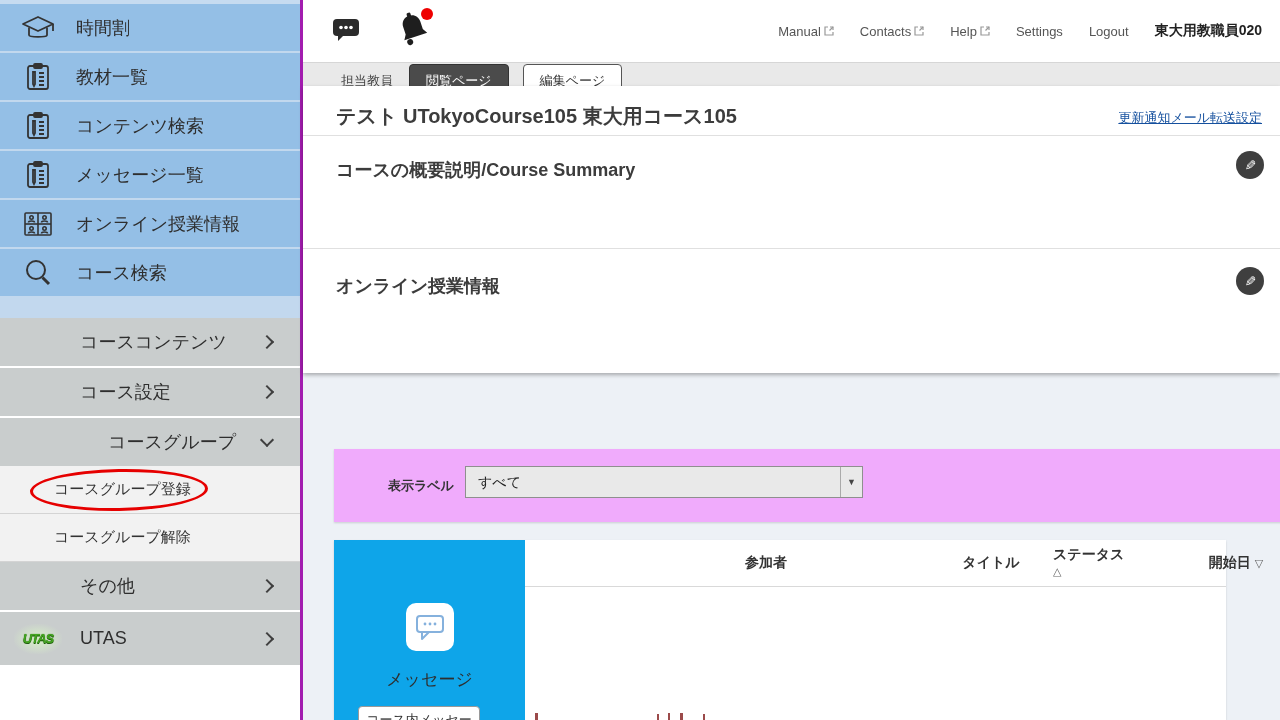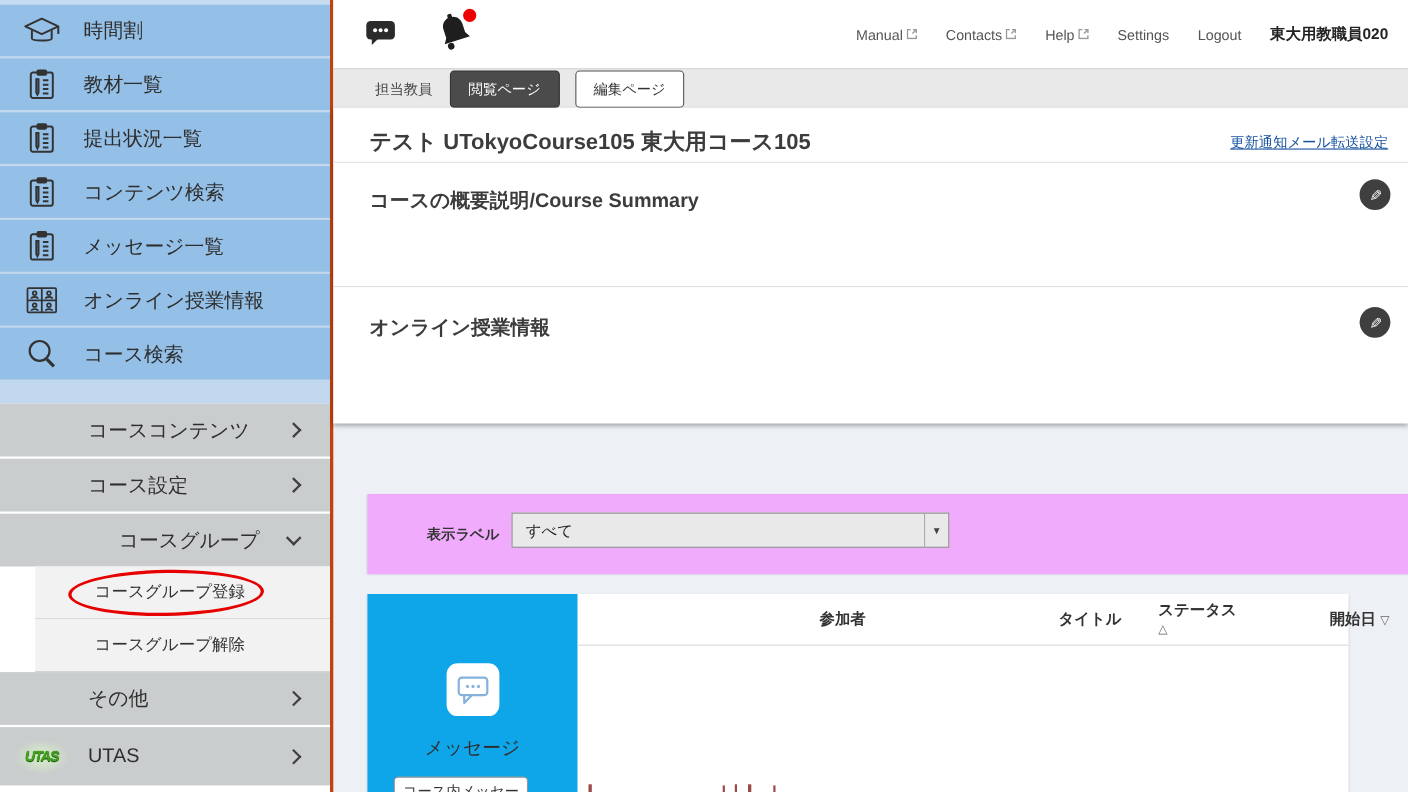--- a/index.html
+++ b/index.html
@@ -9,58 +9,58 @@
   
   .sidebar { position:absolute; left:0; top:0; width:300px; height:720px; background:#fff; }
   .sb-topstrip { height:4px; background:#c6dbf0; }
   .sb-item { position:relative; display:flex; align-items:center; }
   .sb-item.blue { height:49px; background:#94bfe6; border-bottom:2px solid #c2d8ee; }
   .sb-icon { width:76px; display:flex; justify-content:center; align-items:center; }
   .sb-label { font-size:18px; color:#2e2e2e; }
   .sb-gap { height:20px; background:#c2d8ee; }
   .sb-item.gray { height:48px; background:#c9cdcd; margin-bottom:2px; }
   .sb-label2 { font-size:18px; color:#2e2e2e; padding-left:80px; }
-  .sb-item.sub { height:48px; background:#f2f2f2; border-bottom:1px solid #d4d4d4;margin-left:32px; }
+  .sb-item.sub { height:48px; background:#f2f2f2; border-bottom:1px solid #d4d4d4; }
   .sb-label3 { font-size:15px; color:#333; padding-left:54px; }
   .chev { position:absolute; right:28px; top:50%; width:10px; height:10px;
     border-top:2px solid #3f3f3f; border-right:2px solid #3f3f3f; }
   .chev.right { transform:translateY(-50%) rotate(45deg); }
   .chev.down  { transform:translateY(-70%) rotate(135deg); }
   .red-ellipse { position:absolute; left:30px; top:3px; width:178px; height:42px;
     border:3px solid #e60000; border-radius:50%; transform:rotate(-1deg); }
   .utas-logo { position:absolute; left:14px; top:50%; transform:translateY(-50%);
     width:48px; height:30px; border-radius:12px;
     background:radial-gradient(ellipse at center,#d9f2c8 0%,#c9cdcd 75%);
     display:flex; align-items:center; justify-content:center;
     font-weight:bold; font-style:italic; font-size:13px; letter-spacing:-1px;
     color:#43a51f; text-shadow:0 0 1px #1e5e0c,0 1px 0 #1e5e0c; }
 
   
   .main { position:absolute; left:300px; top:0; width:980px; height:720px;
-    background:#edf1f6; border-left:3px solid #c2410c; }
+    background:#edf1f6; border-left:3px solid #a21caf; }
   .top-header { position:absolute; left:0; top:0; width:977px; height:62px; background:#fff; }
   .hdr-icon { position:absolute; top:16px; }
   .hdr-icon.speech { left:29px; }
   .hdr-icon.bell { left:92px; top:8px; }
   .bell-dot { position:absolute; right:-2px; top:0; width:12px; height:12px;
     border-radius:50%; background:#ee0000; }
   .top-nav { position:absolute; right:18px; top:0; height:62px;
     display:flex; align-items:center; gap:26px; }
   .nav-link { font-size:13px; color:#555; display:flex; align-items:center; gap:3px; }
   .user-name { font-size:14px; font-weight:bold; color:#222; }
 
   .tab-band { position:absolute; left:0; top:62px; width:977px; height:36px;
     background:#e9e9e9; border-top:1px solid #d6d6d6; display:flex; align-items:center; }
   .role-label { font-size:13px; color:#444; margin-left:38px; }
   .tab-btn { font-size:13px; height:27px; border-radius:4px; padding:16px 16px;
     display:flex; align-items:center; justify-content:center; }
   .tab-btn.selected { margin-left:16px; background:#4b4b4b; color:#fff; border:1px solid #333; }
   .tab-btn.plain { margin-left:14px; background:#fff; color:#333; border:1px solid #555; }
 
-  .main-panel { position:absolute; left:0; top:98px; width:977px; height:287px;
+  .main-panel { position:absolute; left:0; top:86px; width:977px; height:287px;
     background:#fff; box-shadow:0 2px 4px rgba(0,0,0,0.30);text-align:right; }
   .course-title { position:absolute; left:33px; top:17px; font-size:20px;
     font-weight:bold; color:#3c3c3c; }
   .notify-link { position:absolute; right:18px; top:23px; font-size:13px;
     color:#15509e; text-decoration:underline; }
   .hr1 { position:absolute; left:0; top:49px; width:100%; border-top:1px solid #e0e0e0; }
   .hr2 { position:absolute; left:0; top:162px; width:100%; border-top:1px solid #e0e0e0; }
   .section-title { position:absolute; left:33px; font-size:18px; font-weight:bold; color:#3c3c3c; }
   .sec1 { top:72px; } .sec2 { top:188px; }
   .pencil { position:absolute; right:16px; width:28px; height:28px; border-radius:50%;
@@ -127,31 +127,20 @@
   </div>
   <div class="sb-item blue">
     <span class="sb-icon">
       <svg width="30" height="30" viewBox="0 0 30 30" fill="none" stroke="#333" stroke-width="1.8">
         <rect x="5" y="4" width="20" height="23" rx="2"></rect>
           <rect x="11" y="2" width="8" height="4" rx="1" fill="#333"></rect>
         <path d="M10 10 v12 l1 2 1-2 v-12 z"></path>
           <path d="M16 11h5 M16 15h5 M16 19h5 M16 23h5"></path>
       </svg>
     </span>
-    <span class="sb-label">提出状況一覧</span>
-  </div>
-  <div class="sb-item blue">
-    <span class="sb-icon">
-      <svg width="30" height="30" viewBox="0 0 30 30" fill="none" stroke="#333" stroke-width="1.8">
-        <rect x="5" y="4" width="20" height="23" rx="2"></rect>
-          <rect x="11" y="2" width="8" height="4" rx="1" fill="#333"></rect>
-        <path d="M10 10 v12 l1 2 1-2 v-12 z"></path>
-          <path d="M16 11h5 M16 15h5 M16 19h5 M16 23h5"></path>
-      </svg>
-    </span>
     <span class="sb-label">コンテンツ検索</span>
   </div>
   <div class="sb-item blue">
     <span class="sb-icon">
       <svg width="30" height="30" viewBox="0 0 30 30" fill="none" stroke="#333" stroke-width="1.8">
         <rect x="5" y="4" width="20" height="23" rx="2"></rect>
           <rect x="11" y="2" width="8" height="4" rx="1" fill="#333"></rect>
         <path d="M10 10 v12 l1 2 1-2 v-12 z"></path>
           <path d="M16 11h5 M16 15h5 M16 19h5 M16 23h5"></path>
       </svg>

